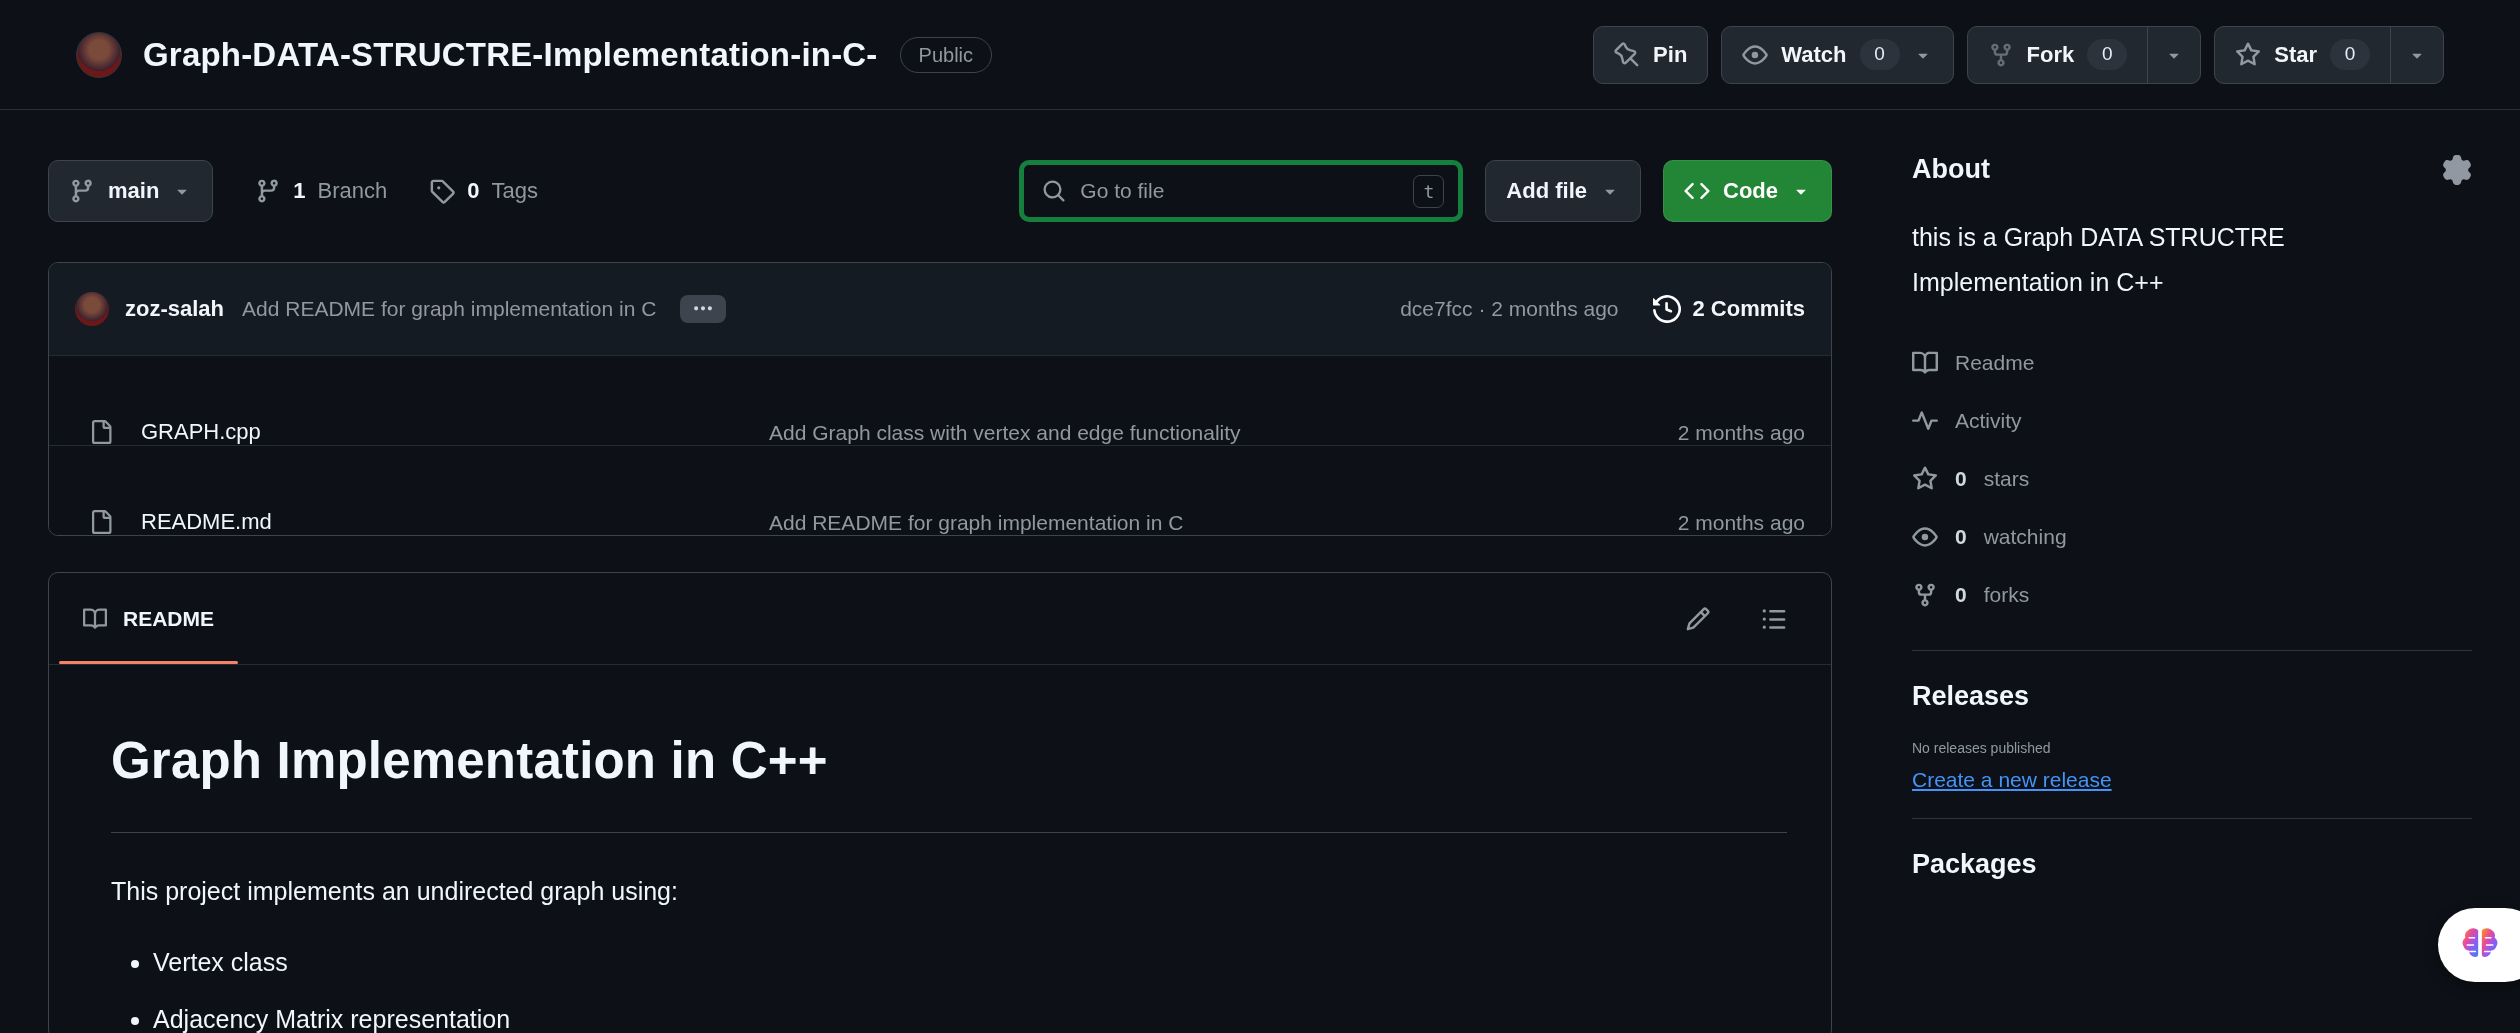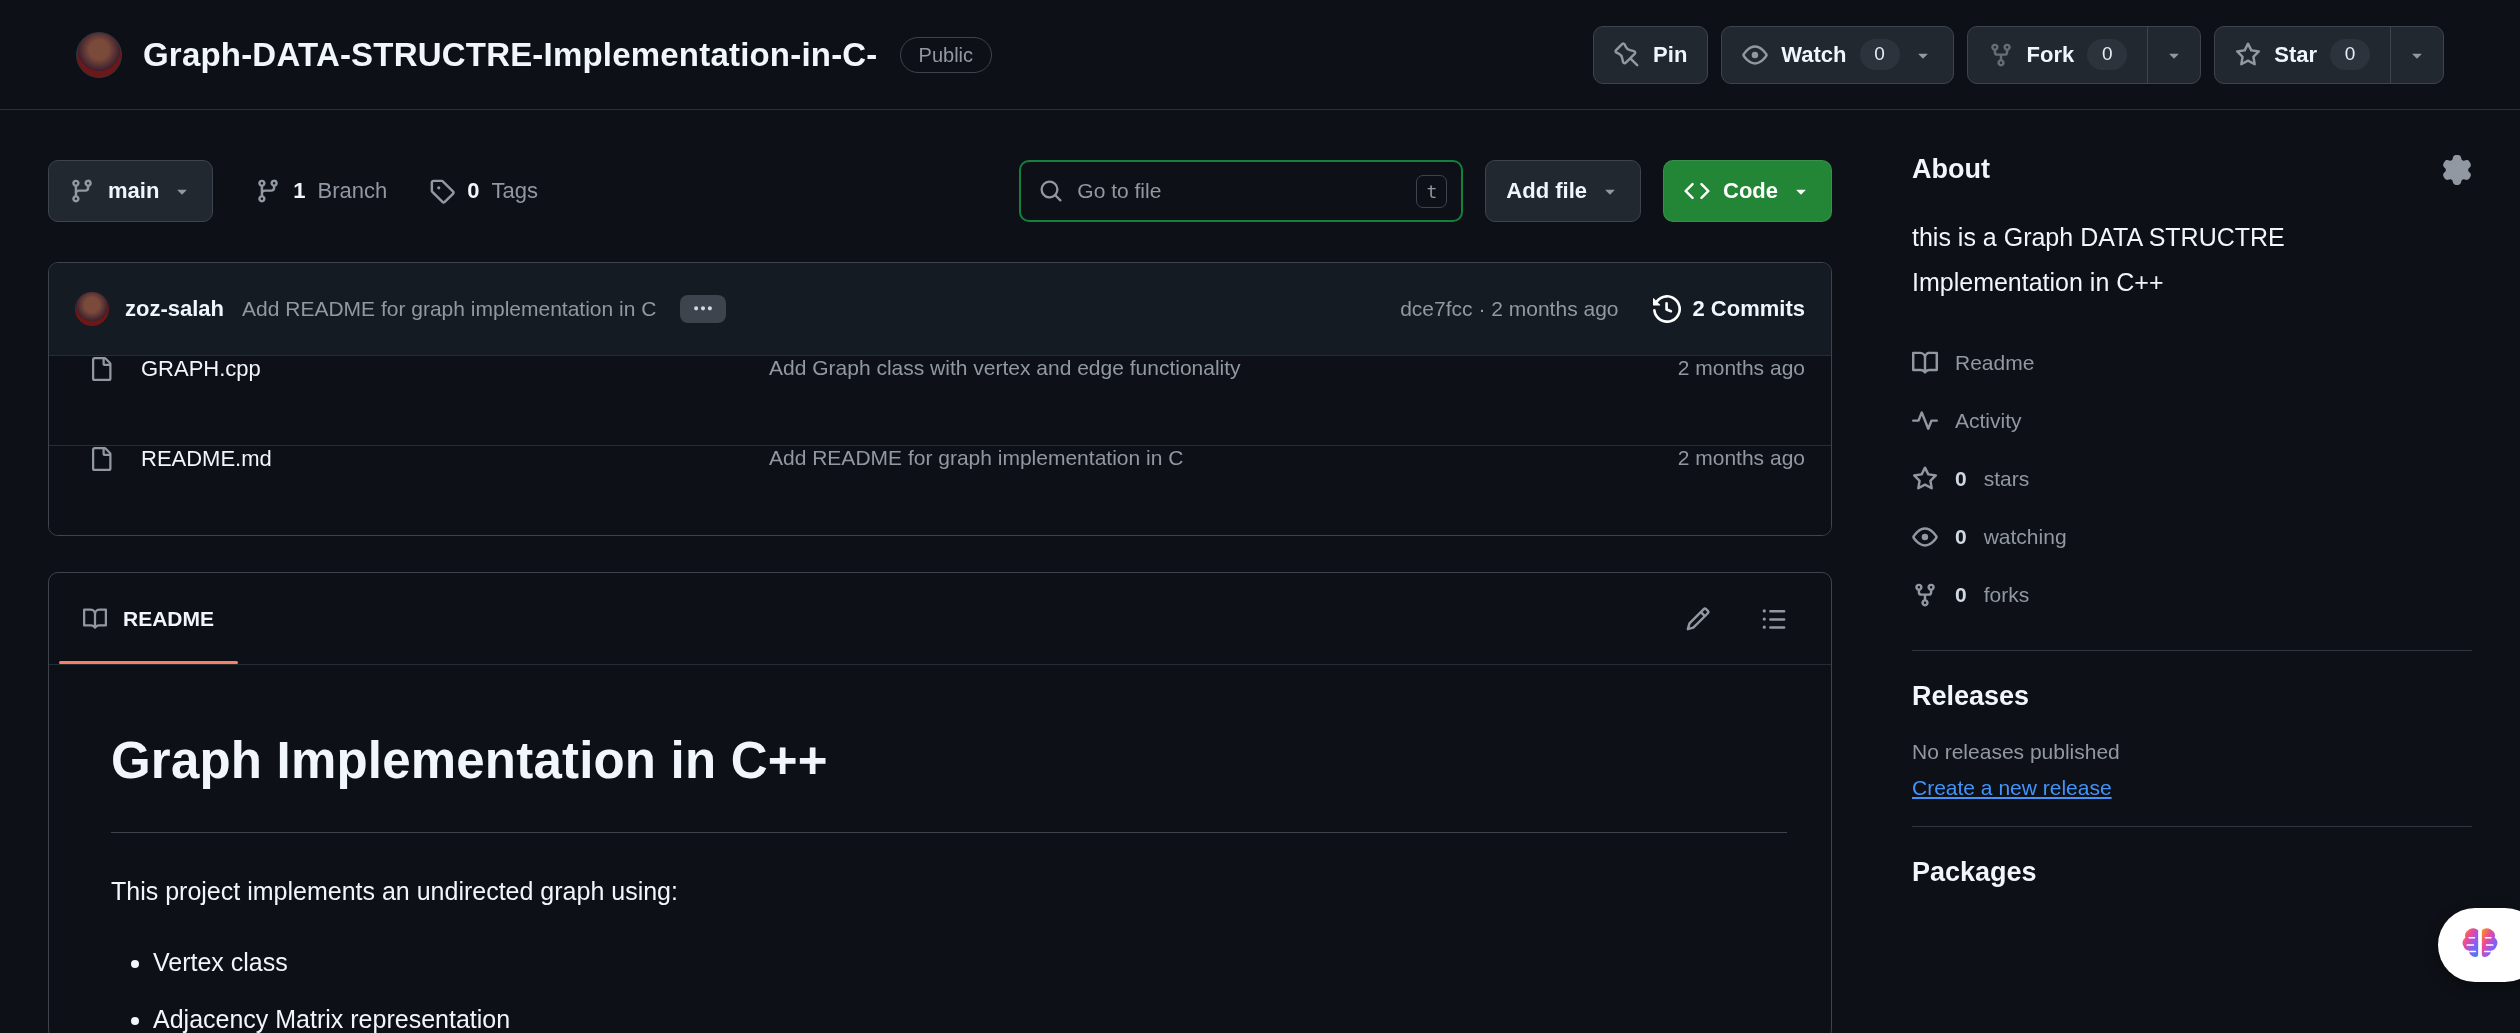--- a/index.html
+++ b/index.html
@@ -62,21 +62,21 @@
   
   .toolbar { margin-top:50px; display:flex; align-items:center; justify-content:space-between; }
   .toolbar-left { display:flex; align-items:center; }
   .branch-btn { height:62px; border-radius:10px; }
   .ref-meta { display:flex; align-items:center; gap:12px; margin-left:42px; font-size:22px; color:#9198a1; font-weight:500; cursor:pointer; }
   .ref-meta strong { color:#f0f6fc; font-weight:700; }
   .toolbar-right { display:flex; align-items:center; gap:22px; }
   .goto-file {
     display:flex; align-items:center;
     width:444px; height:62px;
-    border:2px solid #15803d; border-radius:10px;
+    border:5px solid #15803d; border-radius:10px;
     padding:0 14px 0 18px; background:#0d1117;
   }
   .goto-file input {
     flex:1; background:transparent; border:0; outline:none;
     color:#f0f6fc; font-size:21px; font-family:inherit; margin-left:14px; min-width:0;
   }
   .goto-file input::placeholder { color:#9198a1; }
   .key-hint {
     border:1px solid #3d444d; border-radius:7px;
     width:31px; height:33px; display:flex; align-items:center; justify-content:center;
@@ -99,21 +99,21 @@
   .commit-msg { font-size:21px; color:#9198a1; margin-left:18px; }
   .kebab-btn {
     margin-left:24px; width:46px; height:28px; border-radius:8px;
     background:#3d444d; border:0; display:flex; align-items:center; justify-content:center; cursor:pointer;
   }
   .commit-right { display:flex; align-items:center; gap:34px; }
   .commit-meta { font-size:21px; color:#9198a1; }
   .commits-link { display:flex; align-items:center; gap:12px; font-size:22px; font-weight:700; color:#f0f6fc; cursor:pointer; }
 
   .file-row {
-    height:90px; display:flex; align-items:flex-start;
+    height:90px; display:flex; align-items:flex-end;
     padding:0 26px; border-top:1px solid rgba(61,68,77,0.55);
     background:#0d1117;
   }
   .file-name-cell { width:694px; display:flex; align-items:center; gap:28px; flex:0 0 auto; padding-left:14px; }
   .file-name { font-size:22px; color:#f0f6fc; cursor:pointer; }
   .file-msg { flex:1; font-size:21px; color:#9198a1; cursor:pointer; }
   .file-time { font-size:21px; color:#9198a1; text-align:right; min-width:180px; }
 
   
   .readme-card { margin-top:36px; border:1px solid #3d444d; border-radius:10px; overflow:hidden; height:468px; }
@@ -143,21 +143,21 @@
 
   
   .about-head { display:flex; align-items:center; justify-content:space-between; }
   .side-h2 { font-size:27px; font-weight:700; color:#f0f6fc; }
   .about-desc { margin-top:30px; font-size:25px; line-height:1.78; color:#f0f6fc; max-width:470px; }
   .side-links { list-style:none; margin-top:30px; }
   .side-links li { height:58px; display:flex; align-items:center; gap:17px; font-size:21px; font-weight:500; color:#9198a1; cursor:pointer; }
   .side-links .cnt { color:#d1d9e0; font-weight:700; }
   .side-links .cnt:empty { display:none; }
   .side-divider { border:0; border-top:1px solid rgba(61,68,77,0.7); margin:26px 0 30px; }
-  .side-muted { font-size:21px; color:#9198a1; }
+  .side-muted { font-size:14px; color:#9198a1; }
   .releases-empty { margin-top:28px; }
   .release-link { display:inline-block; margin-top:12px; font-size:21px; color:#4493f8; text-decoration:underline; cursor:pointer; }
   .packages-empty { margin-top:28px; }
 
   
   .brain-widget {
     position:absolute; right:-22px; top:908px;
     width:104px; height:74px; background:#ffffff;
     border-radius:38px; display:flex; align-items:center; padding-left:20px;
     box-shadow:0 4px 14px rgba(0,0,0,0.45);

